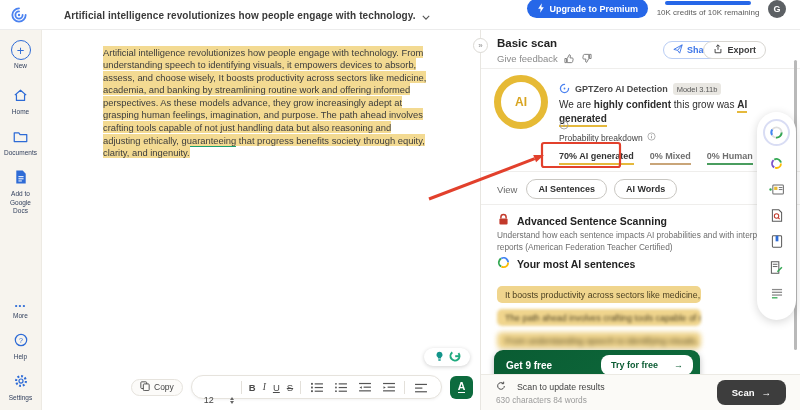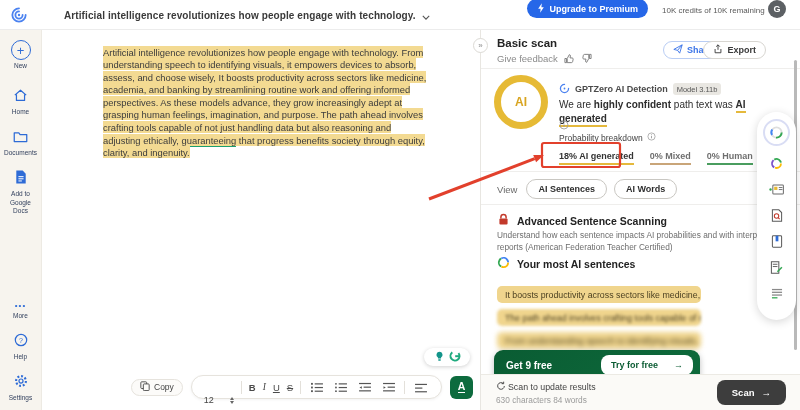--- a/index.html
+++ b/index.html
@@ -9,21 +9,21 @@
 
   
   .header { position:absolute; top:0; left:0; right:0; height:30px; background:#fff;
             border-bottom:1px solid #ececec; display:flex; align-items:center; z-index:10; }
   .logo { position:absolute; left:10px; top:6px; width:18px; height:18px; }
   .doc-title-wrap { position:absolute; left:64px; top:0; height:30px; display:flex; align-items:center; gap:6px; cursor:pointer; }
   .doc-title { font-size:10px; color:#3a3a3a; font-weight:bold; letter-spacing:.1px; }
   .hdr-right { position:absolute; right:14px; top:0; height:17px; display:flex; align-items:center; gap:14px; }
   .upgrade-btn { display:flex; align-items:center; gap:4px; background:#2667e8; color:#fff;
                  font-size:9px; font-weight:bold; height:19px; padding:0 10px; border-radius:11px; border:none; cursor:pointer; }
-  .credits { display:flex; align-items:center; width:92px; }
+  .credits { display:flex; flex-direction:column; align-items:center; width:92px; }
   .credits-bar { width:86px; height:4px; border-radius:2px; background:#2667e8; }
   .credits-txt { font-size:8px; color:#5a5a5a; margin-top:3px; white-space:nowrap; }
   .avatar { width:18px; height:18px; border-radius:50%; background:#5c6064; color:#fff;
             font-size:9px; font-weight:bold; display:flex; align-items:center; justify-content:center; cursor:pointer; }
 
   
   .sidebar { position:absolute; top:30px; left:0; width:42px; bottom:0; background:#f7f4ee;
              border-right:1px solid #edeae3; display:flex; flex-direction:column; align-items:center; z-index:5; }
   .side-item { display:flex; flex-direction:column; align-items:center; gap:2px; margin-top:13px; cursor:pointer; width:100%; }
   .side-item .lbl { font-size:6.5px; color:#33415e; text-align:center; line-height:1.25; padding:0 2px; }
@@ -114,21 +114,21 @@
 
   .promo { position:absolute; left:13px; top:320px; width:206px; height:48px; border-radius:9px;
            background:linear-gradient(135deg,#0a5c33,#0e6b3c); box-shadow:0 2px 6px rgba(0,0,0,.25); z-index:2; }
   .promo-lbl { position:absolute; left:12px; top:10px; font-size:10px; font-weight:bold; color:#fff; }
   .promo-cta { position:absolute; right:7px; top:5px; background:#fff; border:none; border-radius:8px;
                padding:5px 10px; font-size:9px; font-weight:bold; color:#0b5c33; cursor:pointer;
                display:flex; gap:16px; align-items:center; font-family:inherit; }
 
   .panel-footer { position:absolute; left:0; right:0; bottom:0; height:36px; background:#fbfaf7;
                   border-top:1px solid #eceae4; z-index:5; }
-  .hint-row { position:absolute; left:15px; top:6px; display:flex; align-items:center; gap:2px;
+  .hint-row { position:absolute; left:15px; top:6px; display:flex; align-items:center; gap:11px;
               font-size:8.8px; color:#3f3f3f; }
   .stats { position:absolute; left:15px; top:20px; font-size:8.3px; color:#9a9a9a; }
   .scan-btn { position:absolute; right:14px; top:5px; height:25px; background:#3d3d3d; color:#fff;
               border:none; border-radius:8px; padding:0 15px; font-size:9.5px; font-weight:bold;
               display:flex; align-items:center; gap:7px; cursor:pointer; font-family:inherit; }
 
   
   .float-bar { position:absolute; left:757px; top:112px; width:39px; height:208px; background:#fff;
                border-radius:20px; box-shadow:0 2px 10px rgba(0,0,0,.16); z-index:6;
                display:flex; flex-direction:column; align-items:center; padding-top:7px; gap:9px; }
@@ -370,41 +370,41 @@
     <div class="detector-row">
       <span>
         <svg viewBox="0 0 20 20" width="11" height="11">
           <path d="M10 2.6 a7.4 7.4 0 1 0 7.4 7.4" fill="none" stroke="#4b82f0" stroke-width="2.4" stroke-linecap="round"></path>
           <circle cx="10" cy="10" r="1.6" fill="#4b82f0"></circle>
         </svg>
       </span>
       <span class="detector-name">GPTZero AI Detection</span>
       <span class="model-badge">Model 3.11b</span>
     </div>
-    <div class="verdict"><span>We are </span><span class="vb">highly confident</span><span> path text was </span><span class="vr">AI generated</span></div>
+    <div class="verdict"><span>We are </span><span class="vb">highly confident</span><span> this grow was </span><span class="vr">AI generated</span></div>
     <span class="verdict-info">
       <svg viewBox="0 0 12 12" width="10" height="10">
           <circle cx="6" cy="6" r="4.8" fill="none" stroke="#999" stroke-width="1"></circle>
           <line x1="6" y1="5.4" x2="6" y2="8.4" stroke="#999" stroke-width="1.2"></line>
           <circle cx="6" cy="3.6" r="0.7" fill="#999"></circle>
         </svg>
     </span>
 
     <div class="prob-label">
       <span>Probability breakdown</span>
       <span>
         <svg viewBox="0 0 12 12" width="9" height="9">
             <circle cx="6" cy="6" r="4.8" fill="none" stroke="#999" stroke-width="1"></circle>
             <line x1="6" y1="5.4" x2="6" y2="8.4" stroke="#999" stroke-width="1.2"></line>
             <circle cx="6" cy="3.6" r="0.7" fill="#999"></circle>
           </svg>
       </span>
     </div>
     <div class="prob-row">
-      <span class="prob-item prob-ai">18% AI generated</span>
+      <span class="prob-item prob-ai">70% AI generated</span>
       <span class="prob-item prob-mixed">0% Mixed</span>
       <span class="prob-item prob-human">0% Human</span>
     </div>
 
     <div class="divider1"></div>
     <div class="view-row">
       <span class="view-lbl">View</span>
       <button class="tab-pill">AI Sentences</button>
       <button class="tab-pill">AI Words</button>
     </div>

